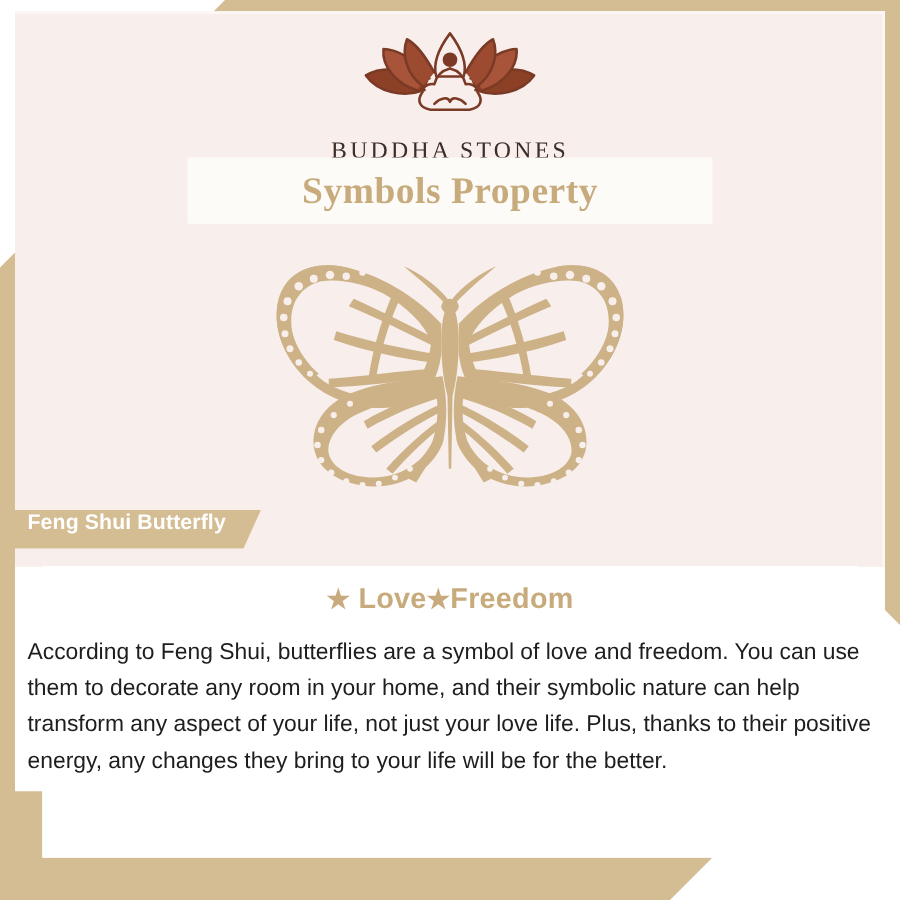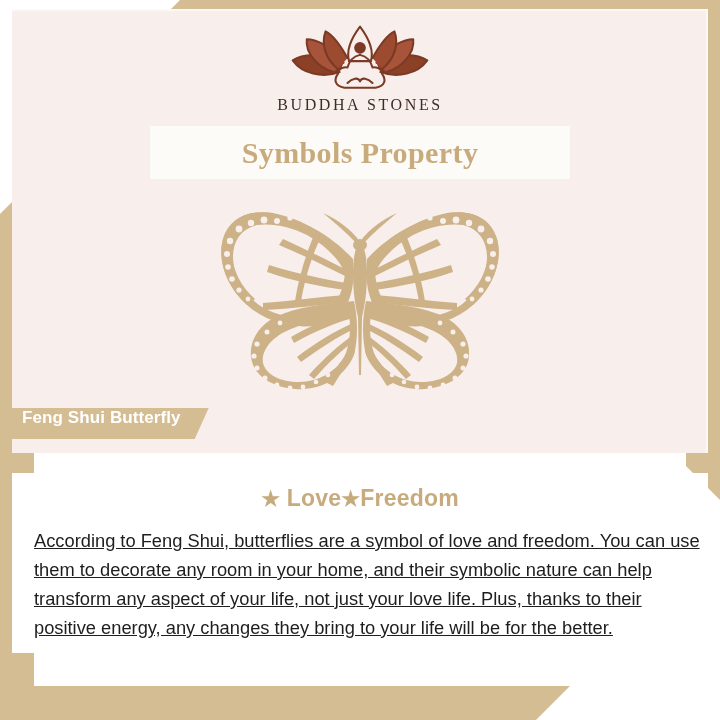--- a/index.html
+++ b/index.html
@@ -82,23 +82,23 @@
     display: flex;
     flex-direction: column;
     align-items: center;
   }
   .logo-mark {
     width: 160px;
     height: 72px;
     display: block;
   }
   .logo-wordmark {
-    margin-top: 2px;
+    margin-top: 16px;
     font-family: "Liberation Serif", serif;
-    font-size: 16px;
+    font-size: 19px;
     letter-spacing: 2.6px;
     color: #3e2c26;
     font-weight: 400;
   }
 
   
   .title-banner {
     position: absolute;
     left: 150px;
     top: 126px;
@@ -151,21 +151,21 @@
     font-size: 17px;
     color: #ffffff;
     letter-spacing: 0.1px;
     white-space: nowrap;
   }
 
   
   .content {
     position: absolute;
     left: 12px;
-    top: 473px;
+    top: 453px;
     width: 696px;
     height: 180px;
     background: #ffffff;
     z-index: 3;
   }
 
   .subheading {
     margin: 0;
     padding-top: 12px;
     text-align: center;
@@ -175,27 +175,26 @@
     color: #c8ab7c;
     letter-spacing: 0.2px;
   }
   .subheading .star {
     font-size: 21px;
     line-height: 1;
   }
 
   .body-copy {
     margin: 0;
-    padding: 14px 6px 0 22px;
+    padding: 14px 6px 0 10px;
     font-family: "Liberation Sans", sans-serif;
     font-size: 18.3px;
     line-height: 29px;
     color: #1e1e1e;
     text-align: left;
-    text-decoration: underline;
   }
 </style>
 </head>
 <body>
 
 <div class="page">
 
   <div class="frame-top"></div>
   <div class="frame-right"></div>
   <div class="frame-bottom"></div>

